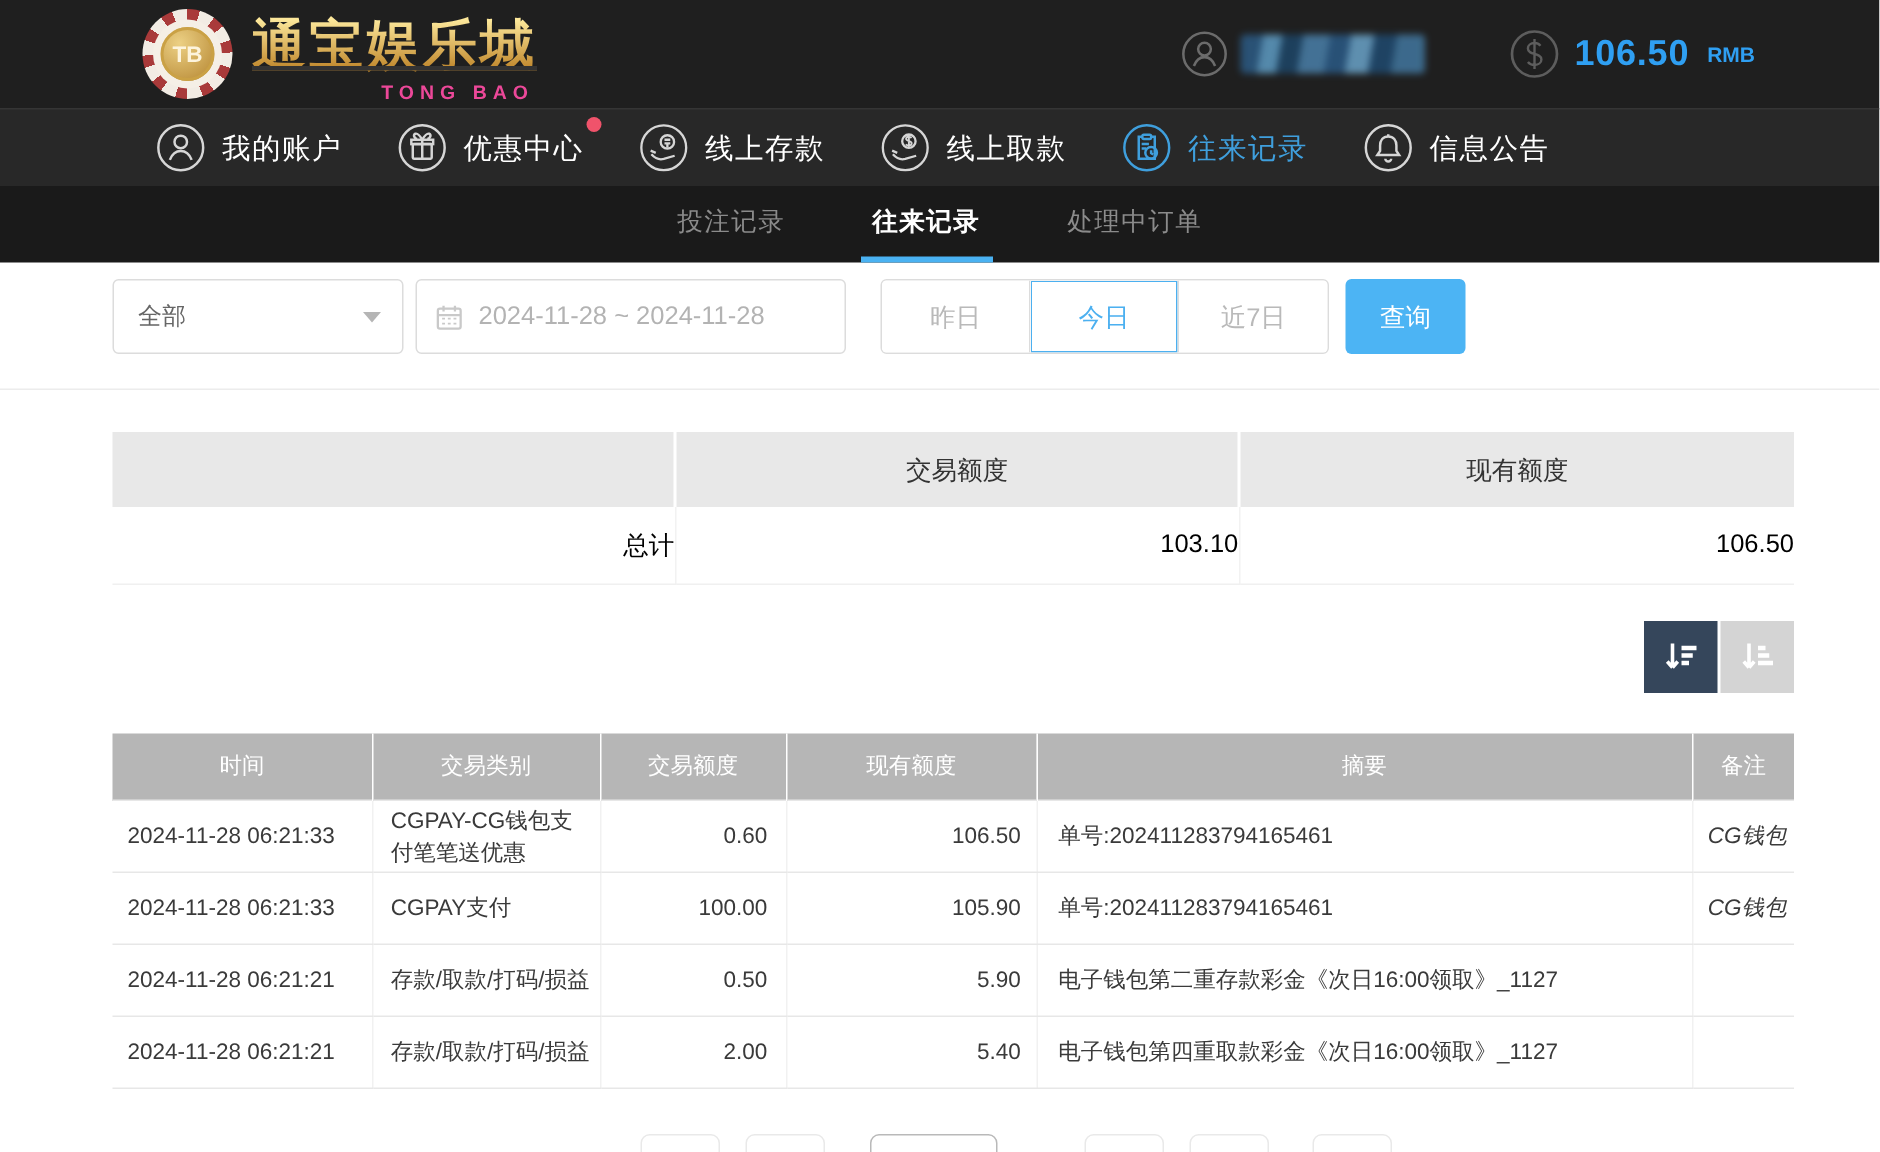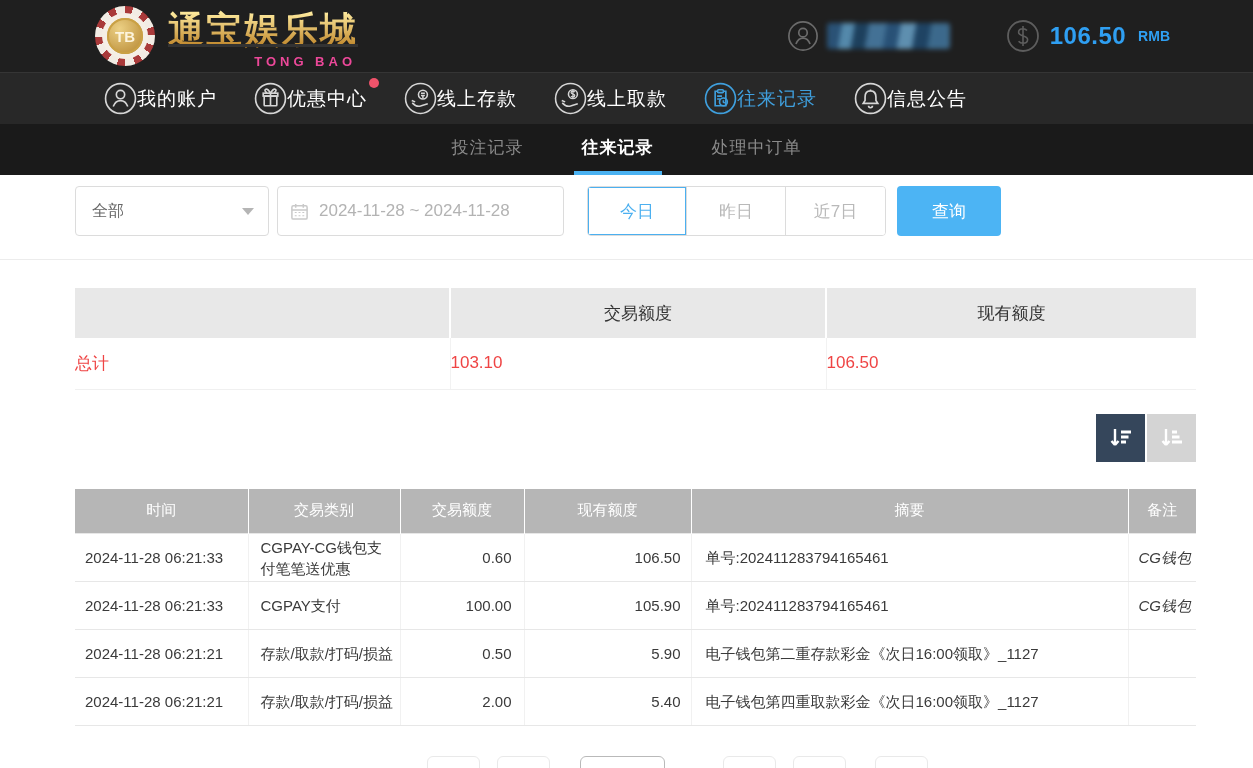--- a/index.html
+++ b/index.html
@@ -32,21 +32,21 @@
   .blur-name { width:123px; height:26px; border-radius:3px;
                background:linear-gradient(100deg,#2c5b85 0 12%,#5e9cc4 12% 22%,#1d4668 22% 33%,#4a80aa 33% 47%,#2a5a86 47% 58%,#6aa3c9 58% 70%,#1f4a70 70% 82%,#42779f 82% 100%);
                filter:blur(2.5px); opacity:.85; }
   .walletbox { display:flex; align-items:center; gap:10px; }
   .amount { color:#2f9ff2; font-size:24px; font-weight:bold; letter-spacing:.5px; }
   .currency { color:#2f9ff2; font-size:14px; font-weight:bold; margin-left:2px; }
 
   
   .mainnav { height:52px; background:#282828; border-top:1px solid #353535;
              display:flex; align-items:center; padding-left:104px; gap:37px; }
-  .nav-item { display:flex; align-items:center; color:#fff; font-size:19px;
+  .nav-item { display:flex; align-items:center; gap:11px; color:#fff; font-size:19px;
               letter-spacing:1px; cursor:pointer; position:relative; }
   .nav-item.active { color:#3f9fdd; }
   .nav-dot { position:absolute; top:-4px; right:-12px; width:10px; height:10px;
              border-radius:50%; background:#f0536b; }
 
   
   .subtabs { height:51px; background:#1a1a1a; display:flex; align-items:stretch;
              justify-content:center; gap:42px; }
   .subtab { color:#8b8b8b; font-size:17px; letter-spacing:1px; display:flex;
             align-items:center; padding:0 8px; border-bottom:4px solid transparent;
@@ -64,31 +64,31 @@
   .datebox { width:287px; margin-left:8px; border:1px solid #dcdcdc; border-radius:4px;
              display:flex; align-items:center; gap:10px; padding:0 12px;
              font-size:17px; color:#b3b3b3; cursor:pointer; }
   .quickgroup { display:flex; margin-left:23px; border:1px solid #dcdcdc;
                 border-radius:4px; overflow:hidden; }
   .quickbtn { width:99px; display:flex; align-items:center; justify-content:center;
               font-size:17px; color:#b9b9b9; background:#fff; cursor:pointer;
               border-right:1px solid #dcdcdc; }
   .quickbtn:last-child { border-right:none; }
   .quickbtn.active { color:#4cb0f0; box-shadow:inset 0 0 0 1px #4cb0f0; }
-  .searchbtn { width:104px; margin-left:11px; background:#4cb4f4; color:#fff;
+  .searchbtn { width:80px; margin-left:11px; background:#4cb4f4; color:#fff;
                font-size:17px; border:none; border-radius:4px; cursor:pointer; }
   .divider { border-bottom:1px solid #ececec; margin-top:23px; width:1253px;
              margin-left:-75px; }
 
   
   .summary { margin-top:28px; width:100%; border-collapse:collapse; table-layout:fixed; }
   .summary thead td { background:#e8e8e8; height:50px; text-align:center; font-size:17px;
                       color:#333; border-right:2px solid #fff; }
   .summary thead td:last-child { border-right:none; }
-  .summary tbody td { height:51px; text-align:left; font-size:17px; color:#ef4444;
+  .summary tbody td { height:51px; text-align:right; font-size:17px; color:#000000;
                       border-right:1px solid #f2f2f2; border-bottom:1px solid #f0f0f0; }
   .summary tbody td:last-child { border-right:none; }
 
   
   .sortrow { margin-top:24px; display:flex; justify-content:flex-end; gap:2px; }
   .sortbtn { width:49px; height:48px; display:flex; align-items:center;
              justify-content:center; cursor:pointer; border:none; }
   .sortbtn.dark { background:#35465b; }
   .sortbtn.light { background:#d4d4d4; }
 
@@ -242,22 +242,22 @@
       <span>
         <svg width="19" height="19" viewBox="0 0 20 20" fill="none" stroke="#c9c9c9" stroke-width="1.6">
           <rect x="2" y="4" width="16" height="14" rx="1.5"></rect>
           <path d="M2 8.5h16M6 2v4M14 2v4"></path>
           <path d="M5 11h2M9 11h2M13 11h2M5 14.5h2M9 14.5h2M13 14.5h2" stroke-width="1.2"></path>
         </svg>
       </span>
       <span>2024-11-28 ~ 2024-11-28</span>
     </div>
     <div class="quickgroup">
+      <div class="quickbtn">昨日</div>
       <div class="quickbtn active">今日</div>
-      <div class="quickbtn">昨日</div>
       <div class="quickbtn">近7日</div>
     </div>
     <button class="searchbtn">查询</button>
   </div>
 
   <div class="divider"></div>
 
   <table class="summary">
     <colgroup>
         <col style="width:375px">

